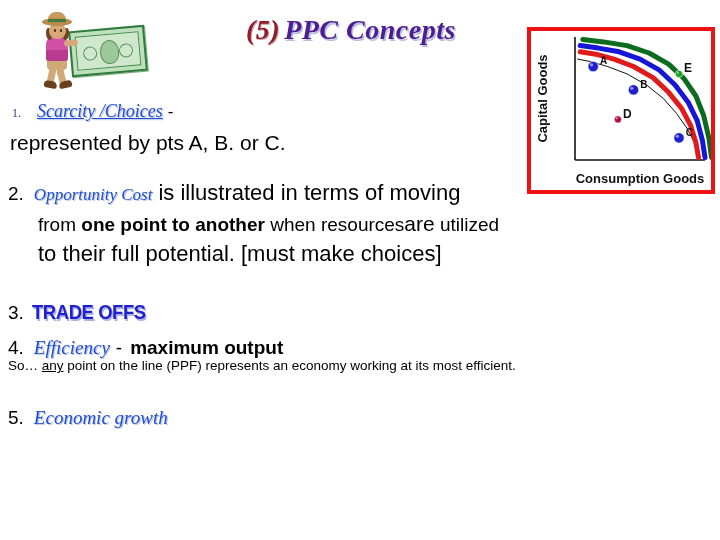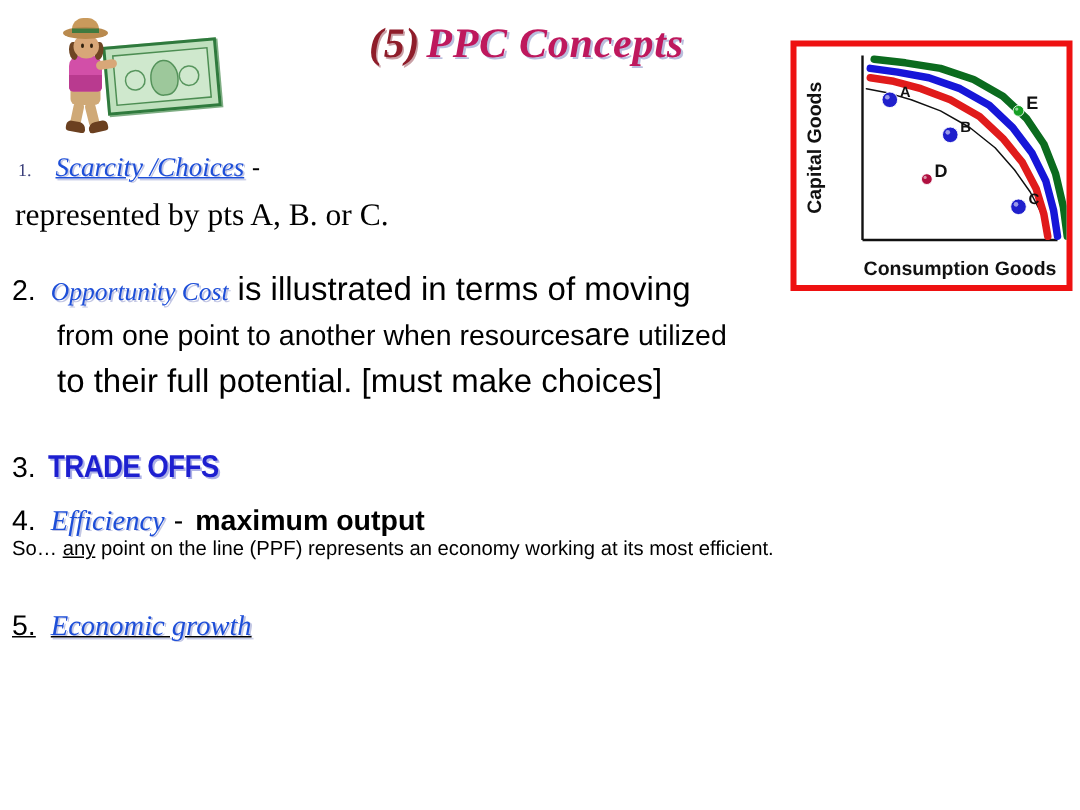--- a/index.html
+++ b/index.html
@@ -26,21 +26,21 @@
     font-style: italic;
     font-weight: bold;
     white-space: nowrap;
     letter-spacing: 0.5px;
   }
   #slide-title .num {
     color: #8f1d2a;
     text-shadow: 1px 1px 0 #c9a0a6;
   }
   #slide-title .word {
-    color: #be185d;
+    color: #4c1d95;
     text-shadow: 1.5px 1.5px 0 #b9bedd;
     margin-left: 4px;
   }
 
   
   #clipart-money-girl {
     position: absolute;
     left: 18px;
     top: 4px;
     width: 130px;
@@ -203,28 +203,28 @@
   }
   #line-1 .dash {
     font-family: "Liberation Sans", sans-serif;
     font-style: normal;
     color: #000;
     text-shadow: none;
     font-size: 17px;
     margin-left: 5px;
   }
 
-  #line-1b { left: 10px; top: 131px; font-size: 21px; font-family: Liberation Serif, serif; }
+  #line-1b { left: 10px; top: 131px; font-size: 21px; }
 
   #line-2 { left: 8px; top: 180px; }
   #line-2 .oc { font-size: 17px; margin: 0 6px 0 10px; }
   #line-2 .tail { font-size: 22px; }
 
   #line-2b { left: 38px; top: 212px; font-size: 19px; }
-  #line-2b b { font-weight: normal; }
+  #line-2b b { font-weight: bold; }
   #line-2b .sm { font-size: 21px; }
 
   #line-2c { left: 38px; top: 241px; font-size: 22px; }
 
   #line-3 { left: 8px; top: 272px; margin-top: 28px; }
   #line-3 .trade {
     font-family: "Liberation Sans", sans-serif;
     font-weight: bold;
     font-size: 21px;
     font-style: normal;
@@ -248,21 +248,21 @@
   }
   #line-4 .dash2 {
     font-size: 19px;
     color: #000;
     margin-left: 6px;
   }
 
   #line-so { left: 8px; top: 358px; font-size: 13.5px; text-align: center; }
   #line-so u { text-decoration: underline; }
 
-  #line-5 { left: 8px; top: 407px; text-decoration: underline; }
+  #line-5 { left: 8px; top: 407px; }
   #line-5 .eg { font-size: 19px; margin-left: 10px; }
 </style>
 </head>
 <body>
 
 <div id="slide-title">
   <span class="num">(5)</span><span class="word">PPC Concepts</span>
 </div>
 
 <div id="clipart-money-girl">

